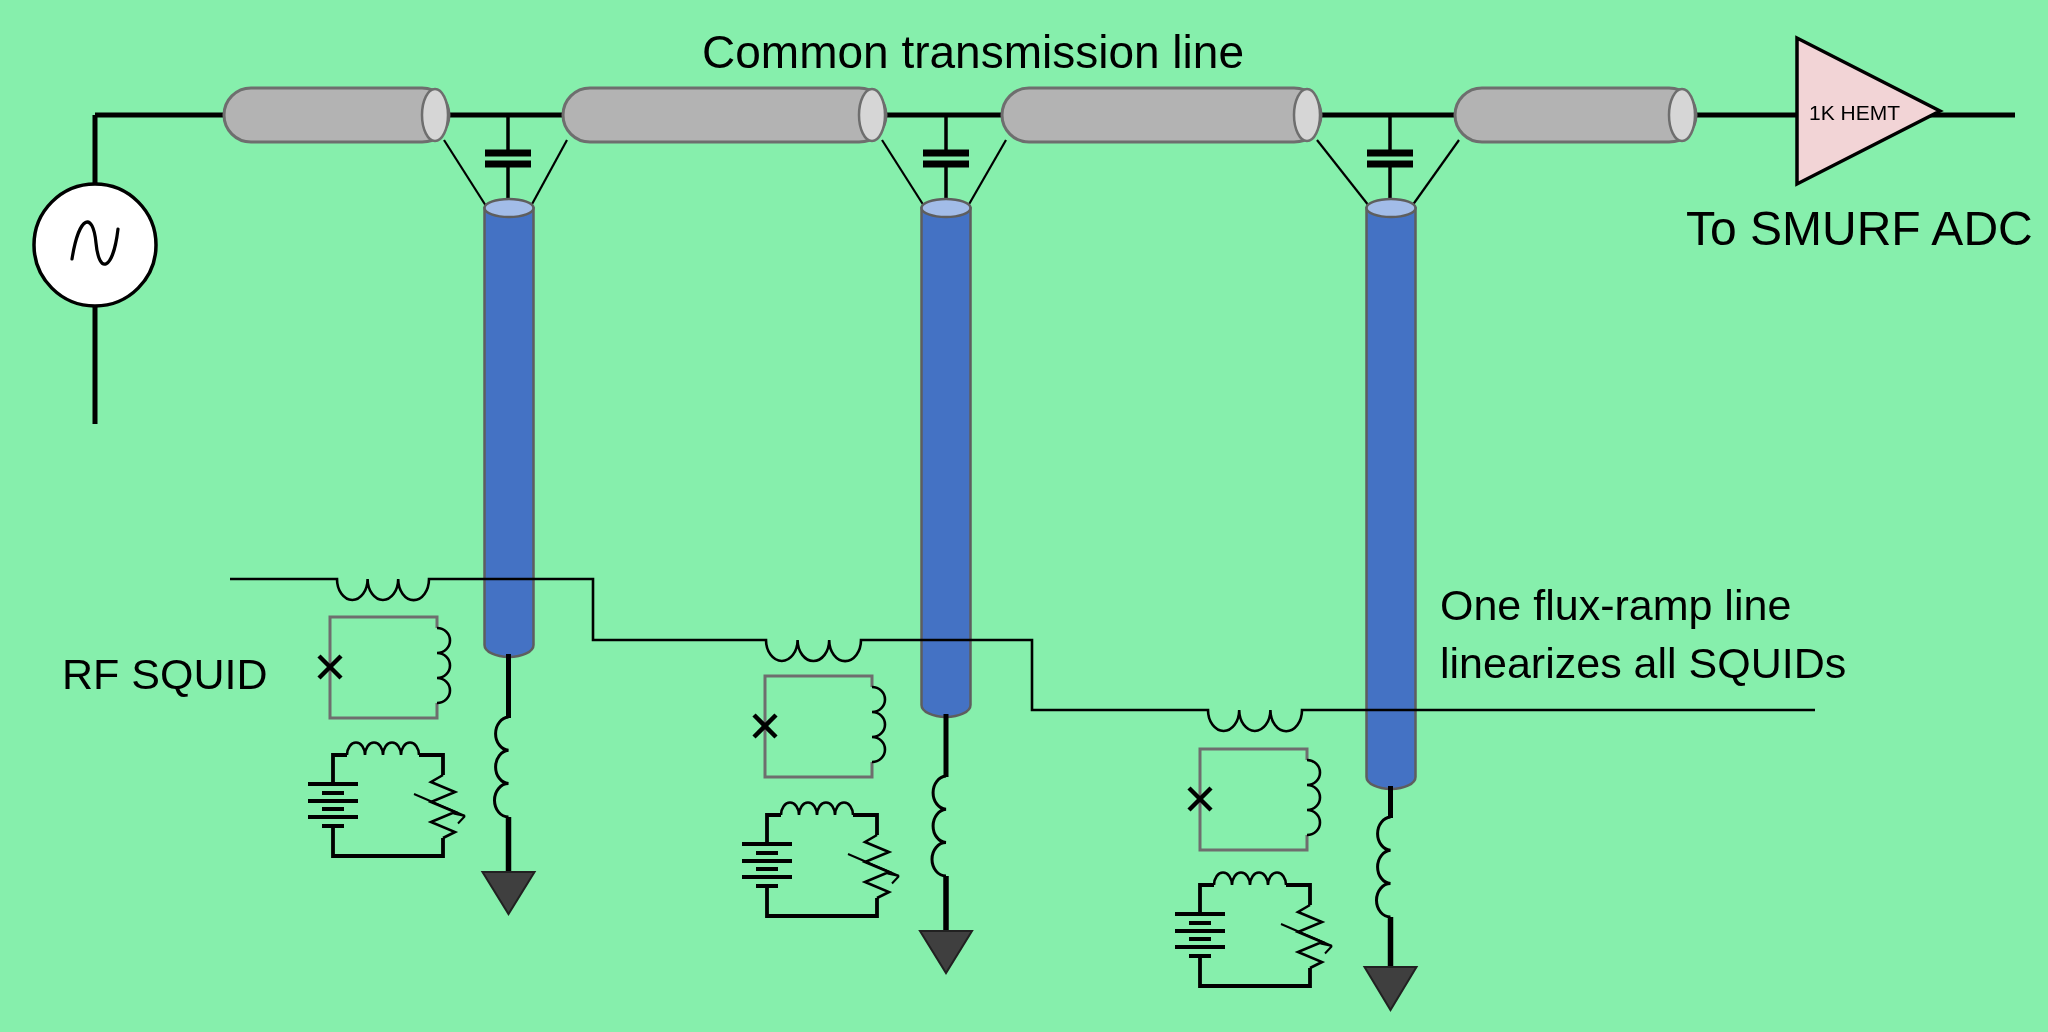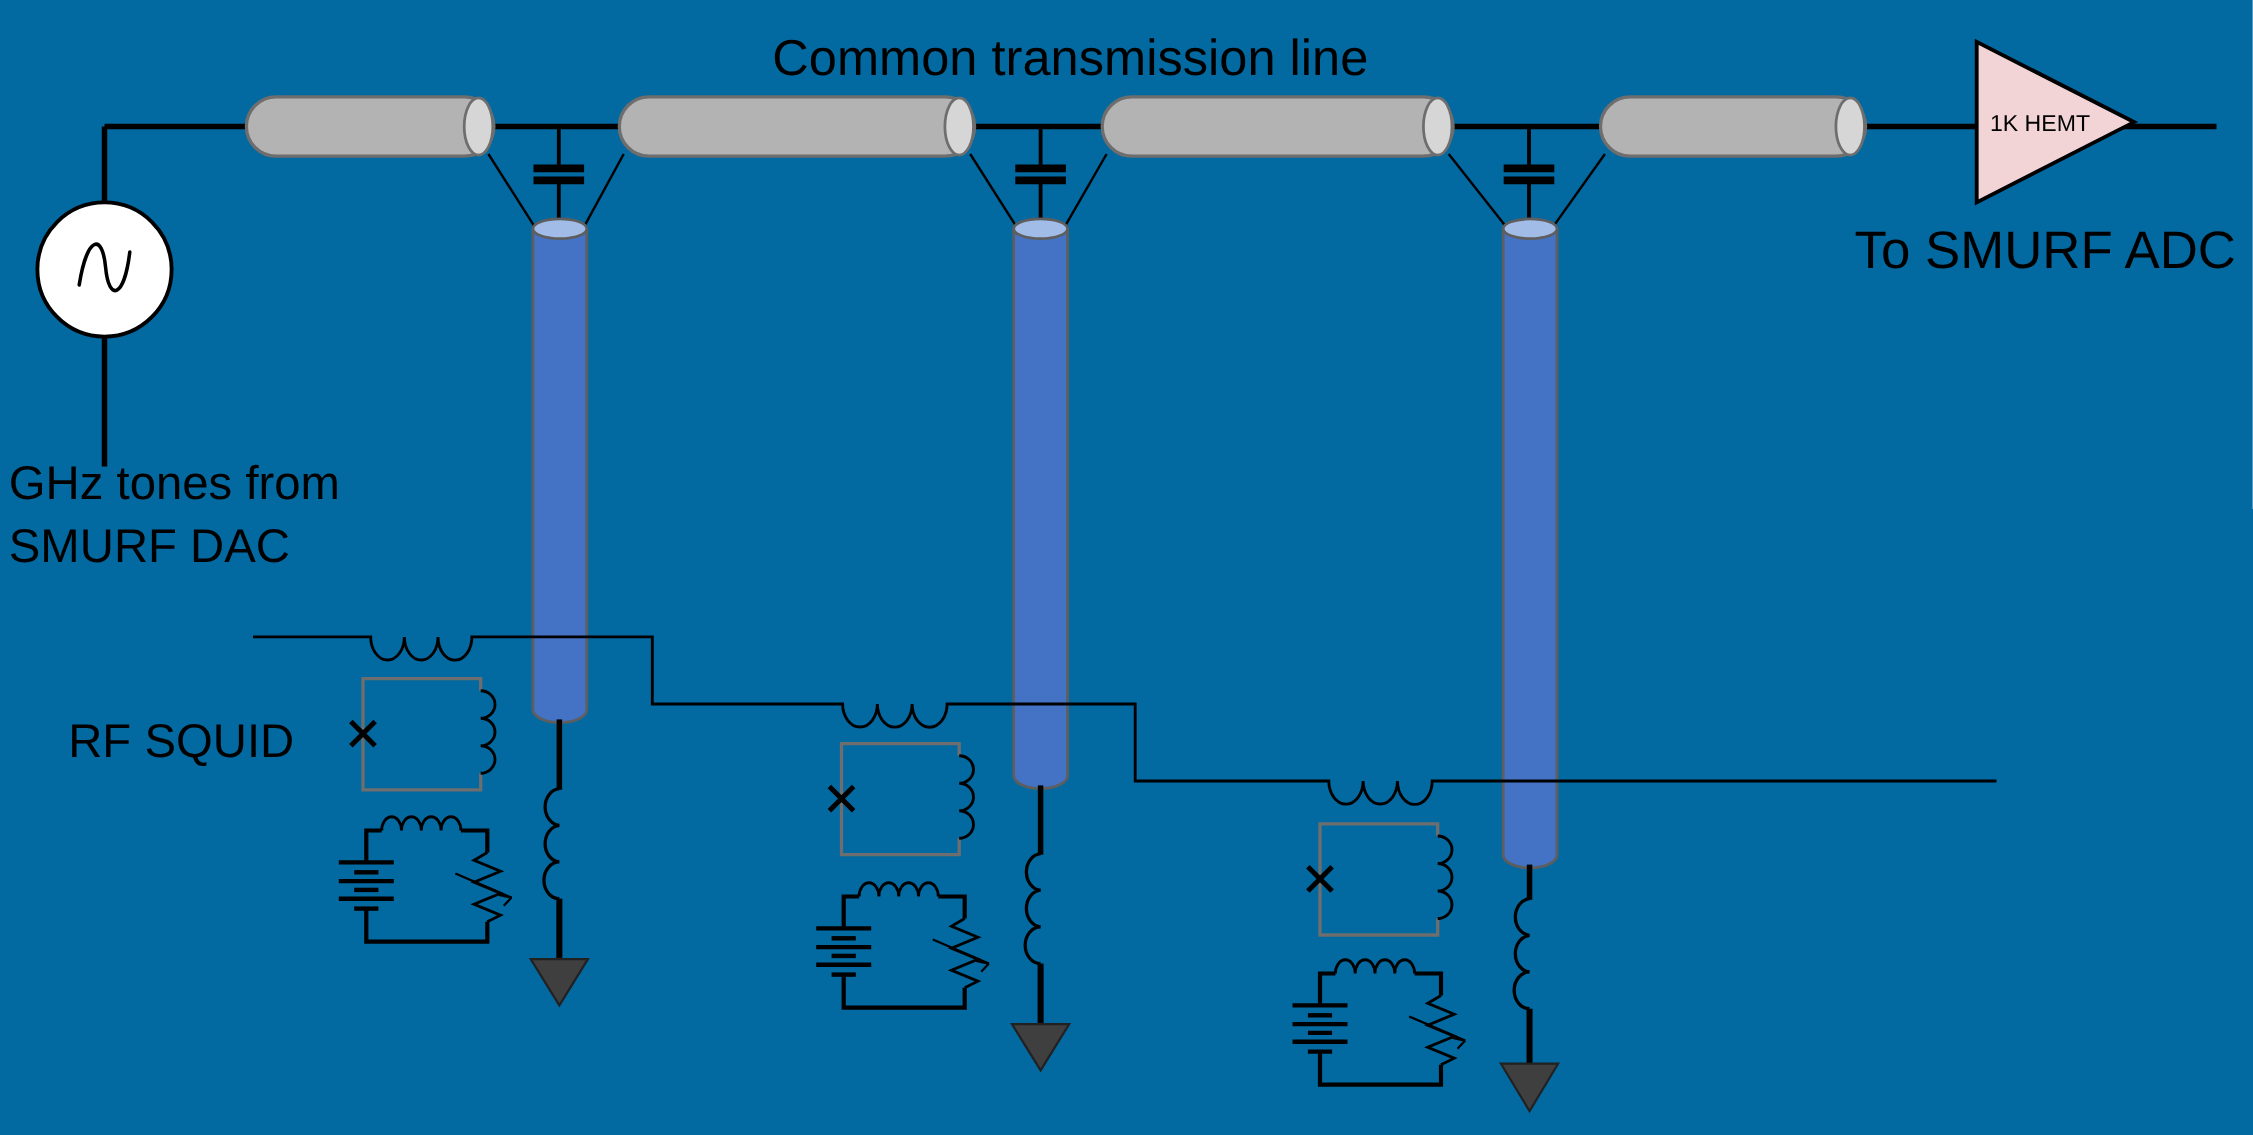--- a/index.html
+++ b/index.html
@@ -1,16 +1,16 @@
 <!DOCTYPE html>
 <html><head>
 <meta charset="utf-8">
 <style>
   html,body{margin:0;padding:0;background:#ffffff;}
-  .stage{position:relative;width:2048px;height:1032px;background:#0369a1;overflow:hidden;
+  .stage{position:relative;width:2048px;height:1032px;background:#86efac;overflow:hidden;
          font-family:"Liberation Sans","DejaVu Sans",sans-serif;}
   .stage svg{position:absolute;left:0;top:0;}
   .lbl{position:absolute;color:#000;white-space:pre-line;line-height:1.33;}
   .lbl-common{left:973px;top:22px;font-size:46px;transform:translateX(-50%);white-space:nowrap;}
   .lbl-hemt{left:1809px;top:99px;font-size:21px;}
   .lbl-adc{left:1686px;top:197px;font-size:48px;white-space:nowrap;}
   .lbl-ghz{left:8px;top:412px;font-size:43px;line-height:57px;}
   .lbl-micro{left:1436px;top:314px;font-size:42px;line-height:59px;}
   .lbl-rfsquid{left:62px;top:646px;font-size:43px;}
   .lbl-flux{left:1440px;top:576px;font-size:43px;line-height:58px;}
@@ -175,17 +175,17 @@
       </g>
   <g>
         <use href="#tes-unit" x="1200" y="885"></use>
       </g>
 
 </svg>
 
 <div class="lbl lbl-common">Common transmission line</div>
 <div class="lbl lbl-hemt">1K HEMT</div>
 <div class="lbl lbl-adc">To SMURF ADC</div>
-<div class="lbl lbl-ghz">GHz tones from
-SMURF DAC</div>
 <div class="lbl lbl-rfsquid">RF SQUID</div>
+<div class="lbl lbl-flux">One flux-ramp line
+linearizes all SQUIDs</div>
 
 </div>
 
 </body></html>

